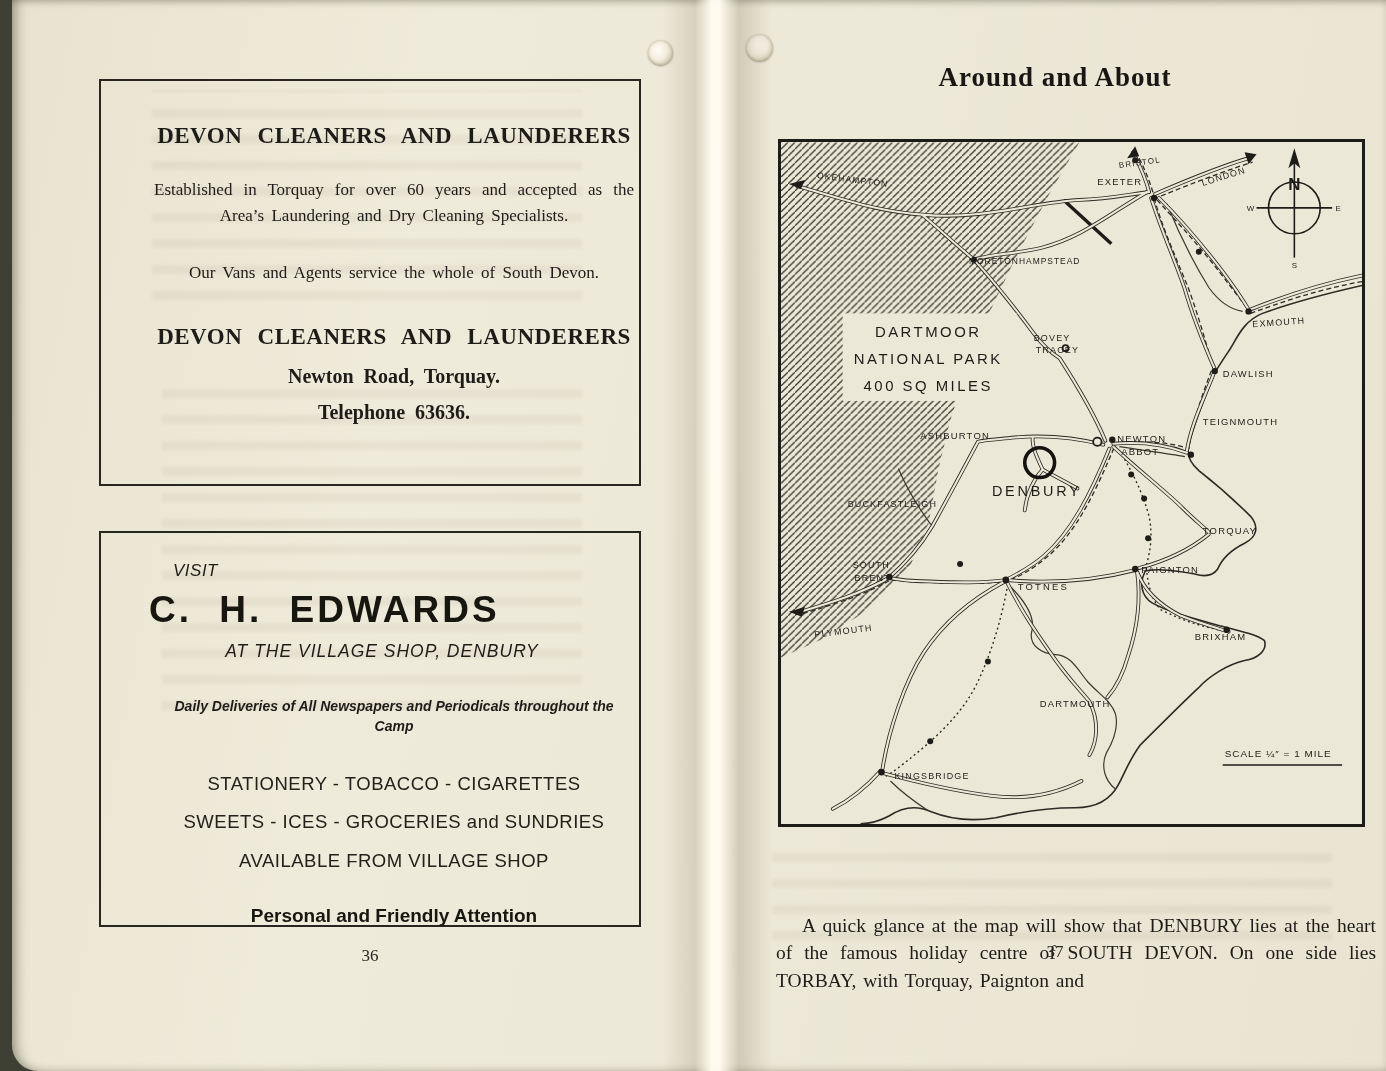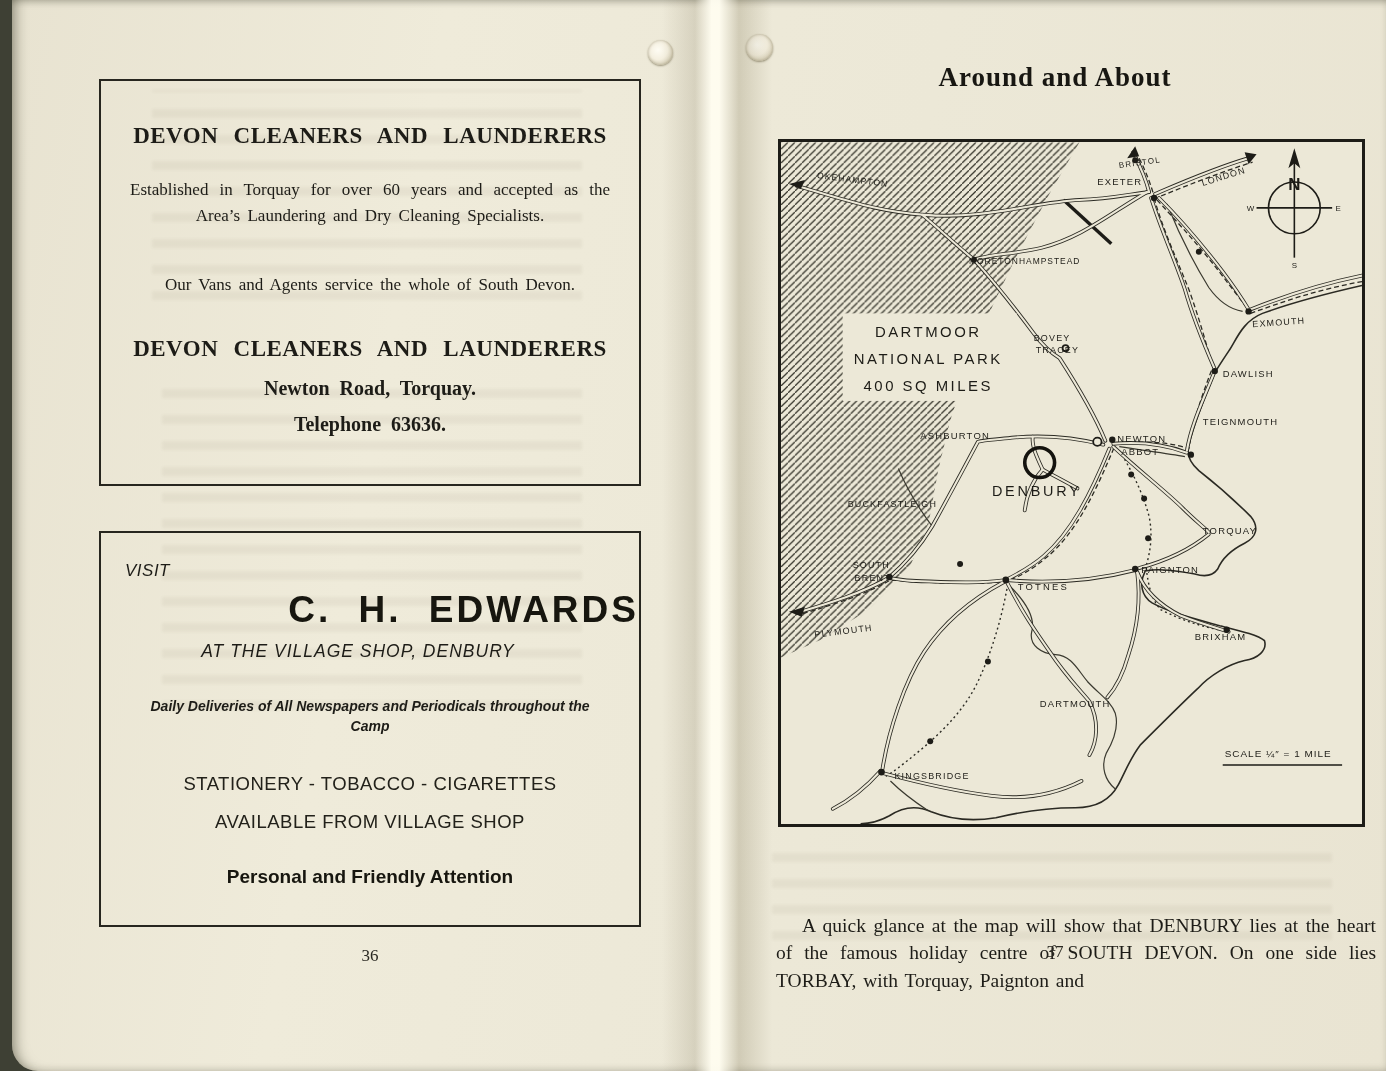--- a/index.html
+++ b/index.html
@@ -26,39 +26,40 @@
   }
   .ghost{
     position:absolute;pointer-events:none;opacity:.055;filter:blur(1.5px);
     background:repeating-linear-gradient(0deg,#5a4f35 0px,#5a4f35 9px,transparent 9px,transparent 26px);
   }
 
   
   .adbox{
     position:absolute;box-sizing:border-box;border:2px solid #27261f;
     color:#1d1c17;
+    padding-left:48px;
   }
   .adbox1{left:87px;top:79px;width:542px;height:407px;}
   .adbox2{left:87px;top:531px;width:542px;height:396px;font-family:"Liberation Sans",sans-serif;}
   .ad-title{
     text-align:center;font-weight:bold;font-size:23px;letter-spacing:.5px;word-spacing:9px;
   }
   .ad-title.first{margin-top:42px;}
   .ad-title.second{margin-top:38px;}
   .ad-para{
     width:480px;margin:28px auto 0;font-size:17px;line-height:1.5;
     text-align:justify;text-align-last:center;word-spacing:3px;
   }
-  .ad-para.second{margin-top:44px;}
+  .ad-para.second{margin-top:32px;}
   .ad-line{text-align:center;font-weight:bold;font-size:20px;word-spacing:5px;margin-top:13px;}
   .ad-line.addr{margin-top:15px;}
 
   .visit{font-style:italic;font-size:17px;margin:28px 0 0 24px;letter-spacing:.5px;}
   .edwards-name{
-    text-align:right;font-weight:bold;font-size:37px;letter-spacing:3px;word-spacing:14px;margin-top:8px;color:#17160f;
+    text-align:left;font-weight:bold;font-size:37px;letter-spacing:3px;word-spacing:14px;margin-top:8px;color:#17160f;
   }
   .edwards-sub{
     text-align:center;padding-right:24px;font-style:italic;font-size:17.5px;letter-spacing:1px;margin-top:10px;
   }
   .edwards-tag{
     text-align:center;font-weight:bold;font-style:italic;font-size:14px;margin-top:34px;line-height:1.45;
     width:470px;margin-left:auto;margin-right:auto;
   }
   .edwards-goods{margin-top:28px;text-align:center;font-size:18.5px;letter-spacing:.5px;line-height:2.1;color:#22211a;}
   .edwards-close{text-align:center;font-weight:bold;font-size:19px;margin-top:24px;color:#17160f;}
@@ -120,20 +121,21 @@
     <div class="ad-line">Telephone 63636.</div>
   </div>
 
   <div class="adbox adbox2">
     <div class="visit">VISIT</div>
     <div class="edwards-name">C. H. EDWARDS</div>
     <div class="edwards-sub">AT THE VILLAGE SHOP, DENBURY</div>
     <div class="edwards-tag">Daily Deliveries of All Newspapers and Periodicals throughout the Camp</div>
     <div class="edwards-goods">
       <div>STATIONERY - TOBACCO - CIGARETTES</div>
+      <div>SWEETS - ICES - GROCERIES and SUNDRIES</div>
       <div>AVAILABLE FROM VILLAGE SHOP</div>
     </div>
     <div class="edwards-close">Personal and Friendly Attention</div>
   </div>
 
   <div class="pagenum left">36</div>
 
   <div class="heading">Around and About</div>
 
   <div class="mapbox">

